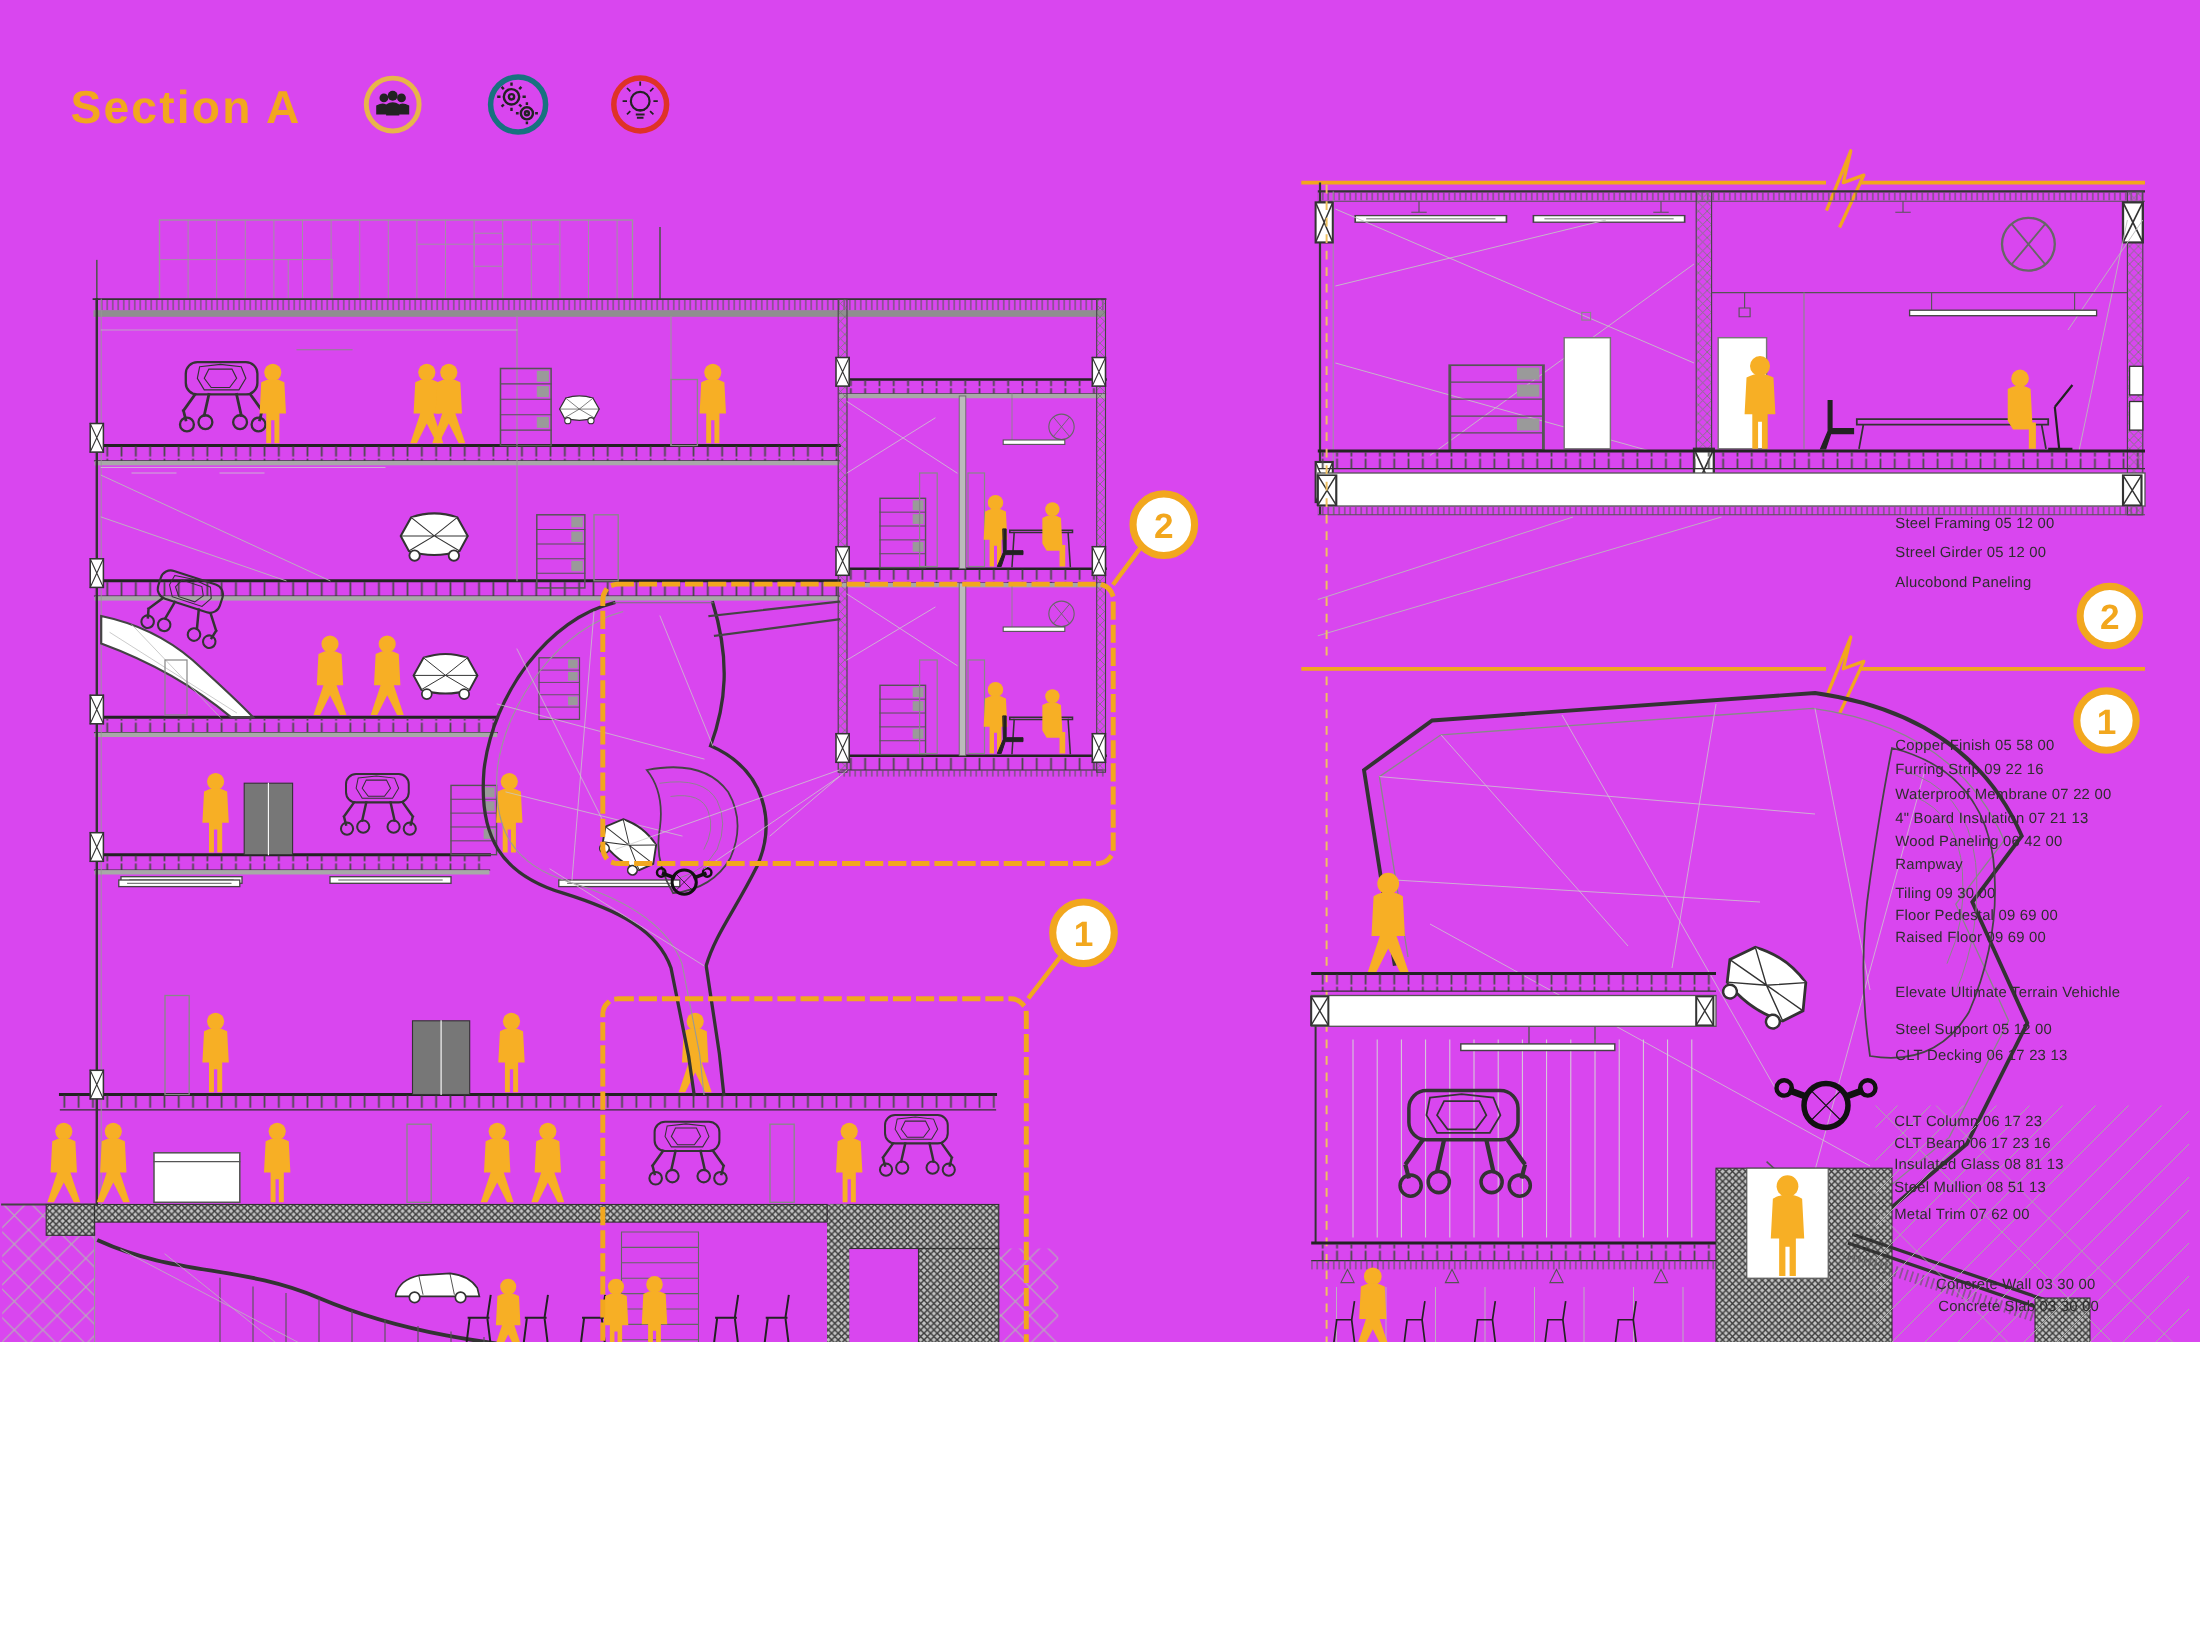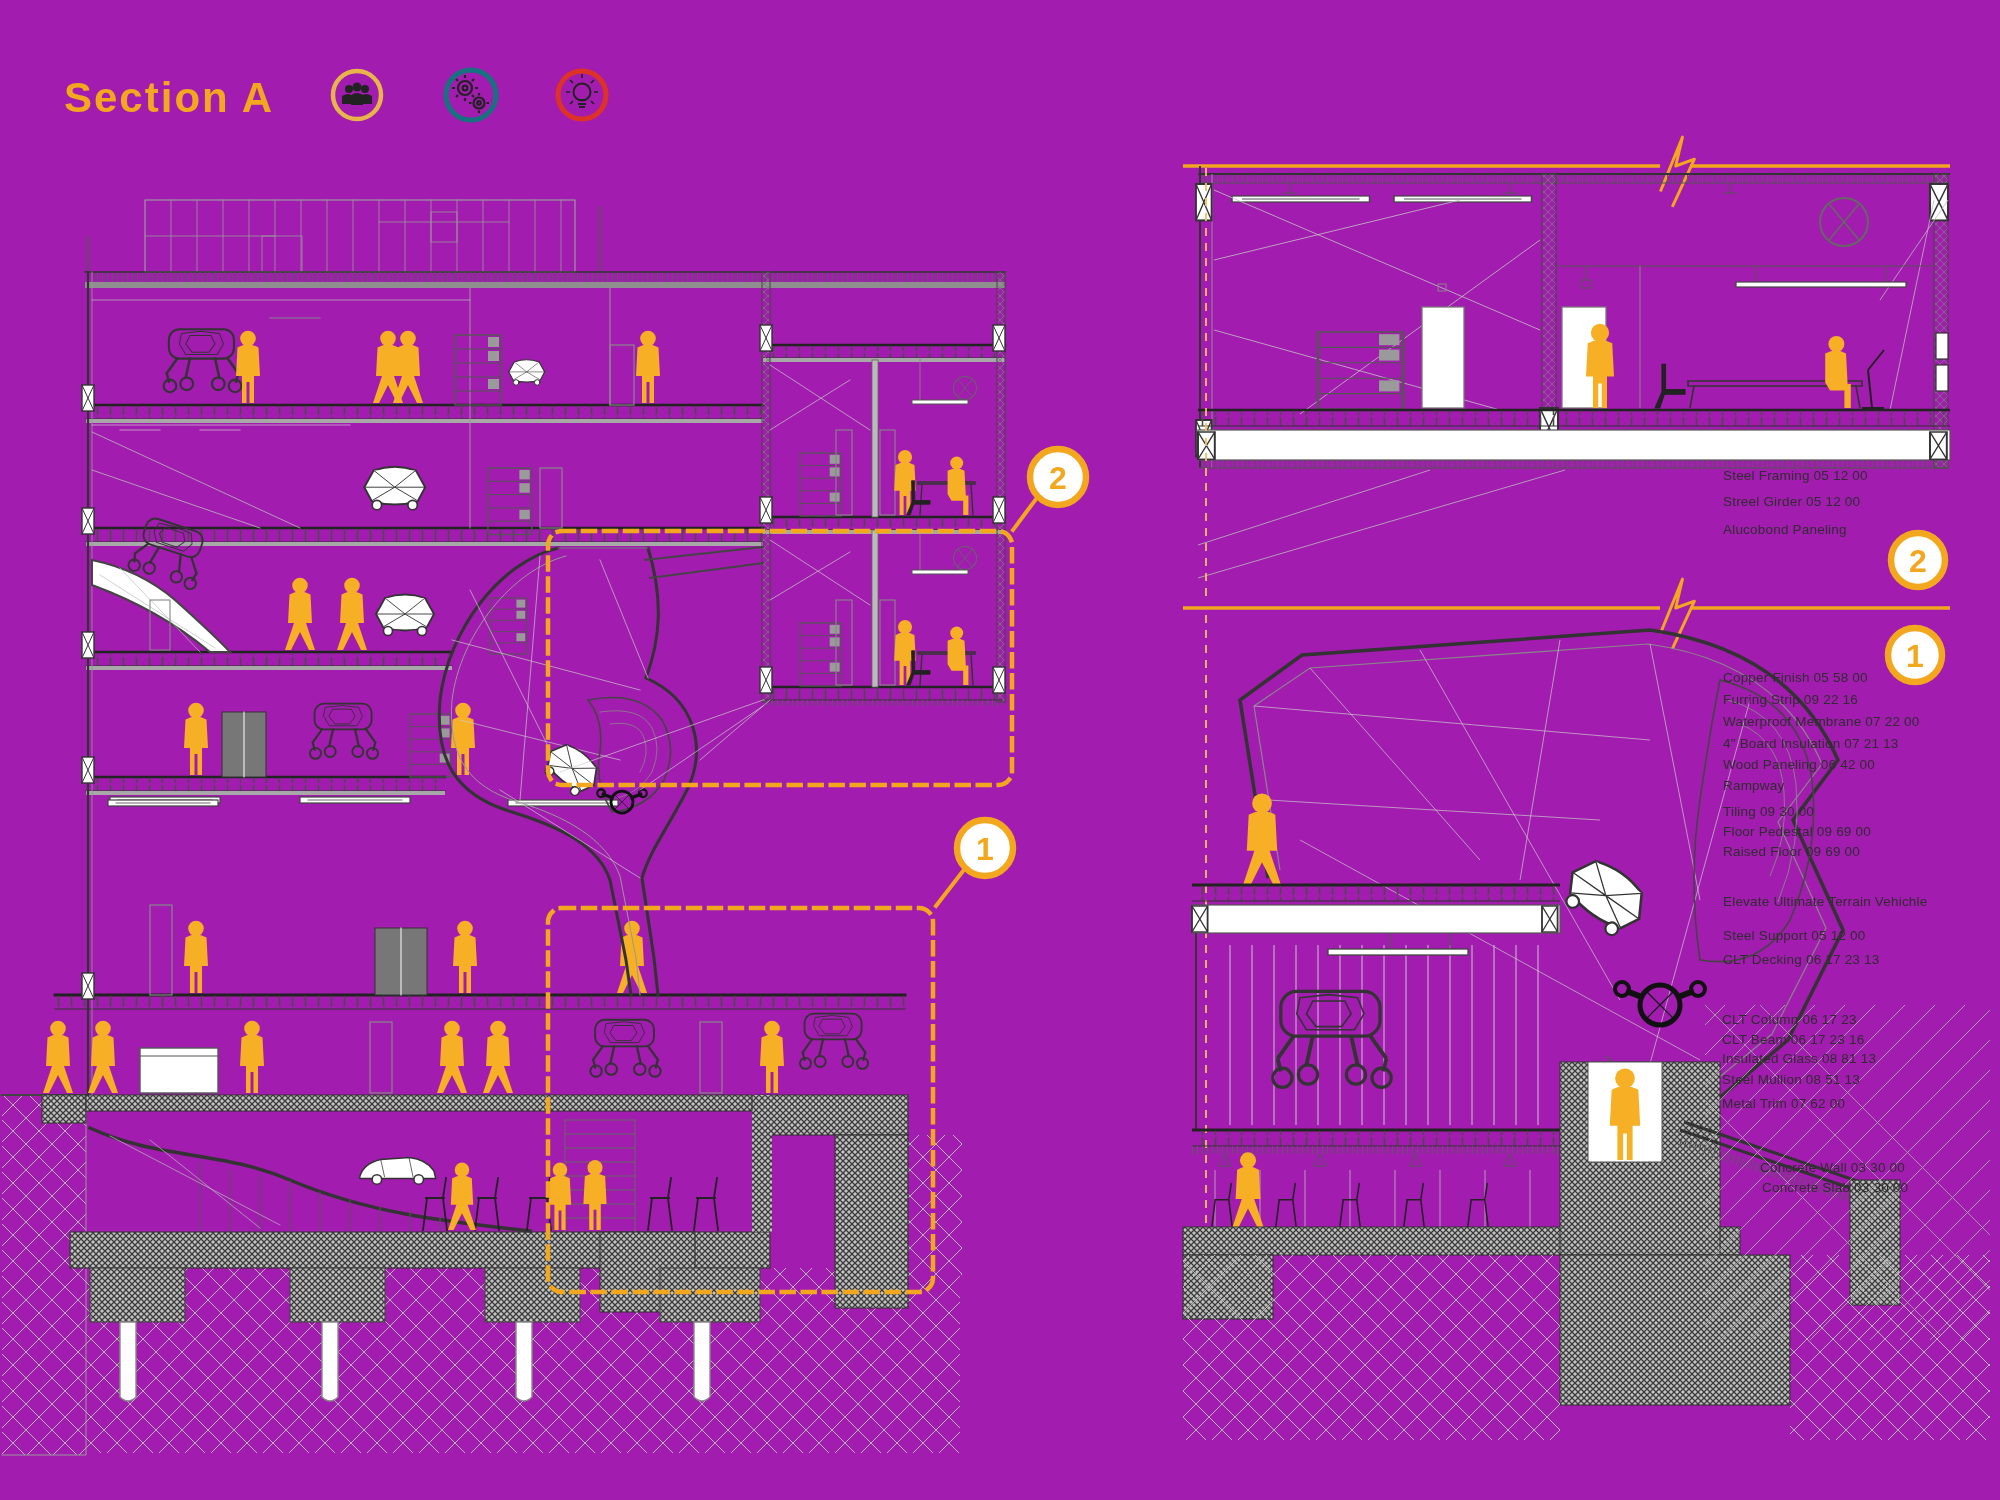--- a/index.html
+++ b/index.html
@@ -1,16 +1,16 @@
 <!DOCTYPE html>
 <html><head>
 <meta charset="utf-8">
 <style>
   html,body{margin:0;padding:0;background:#ffffff;}
-  #sheet{width:2000px;height:1500px;position:relative;background:#a21caf;font-family:"Liberation Sans",sans-serif;text-decoration:underline;}
+  #sheet{width:2000px;height:1220px;position:relative;background:#d946ef;font-family:"Liberation Sans",sans-serif;text-decoration:underline;}
   svg text{font-family:"Liberation Sans",sans-serif;}
   .ann{font-size:13.5px;fill:#2e2e2e;letter-spacing:.2px;}
   .calloutnum{font-size:32px;font-weight:bold;fill:#F2A71E;}
   .title{font-size:42px;font-weight:bold;fill:#F2A71E;letter-spacing:2px;}
 </style>
 </head>
 <body>
 
 <div id="sheet">
 <svg width="2000" height="1500" viewBox="0 0 2000 1500">

